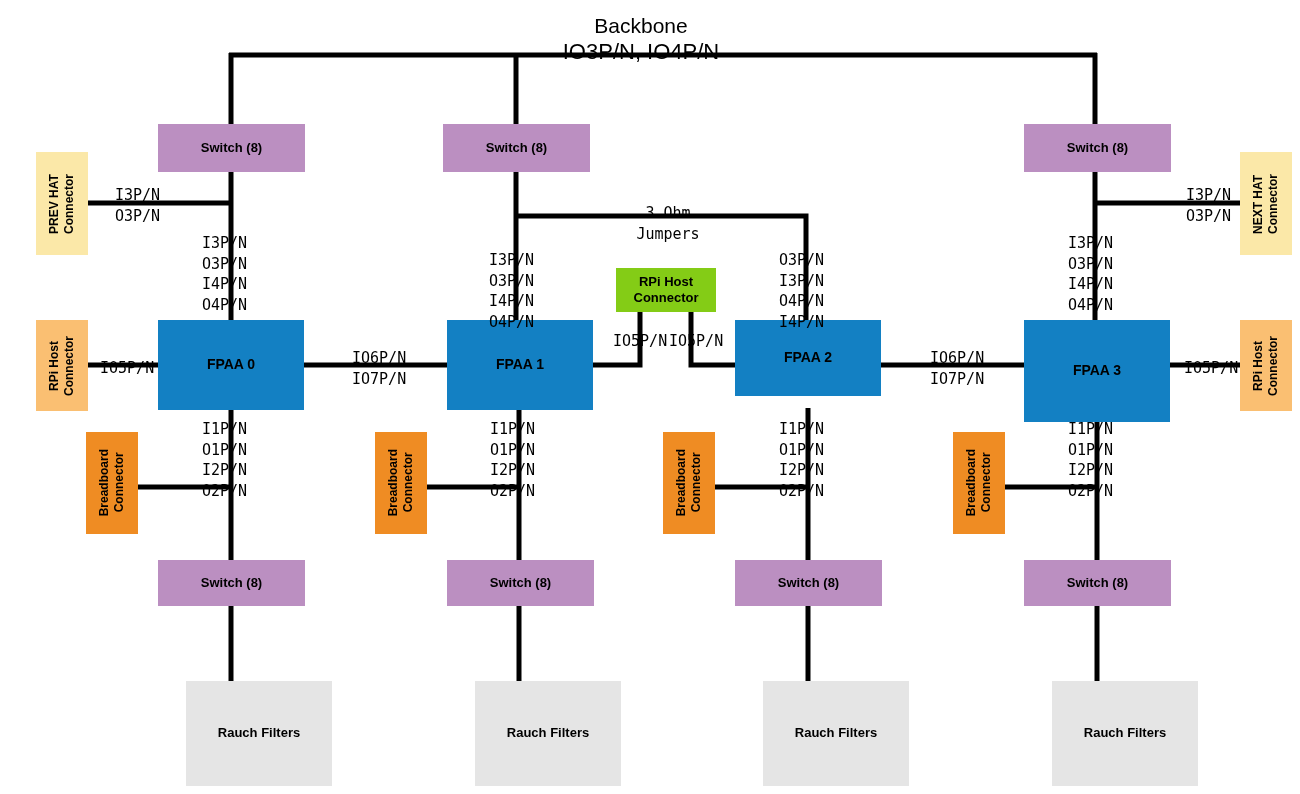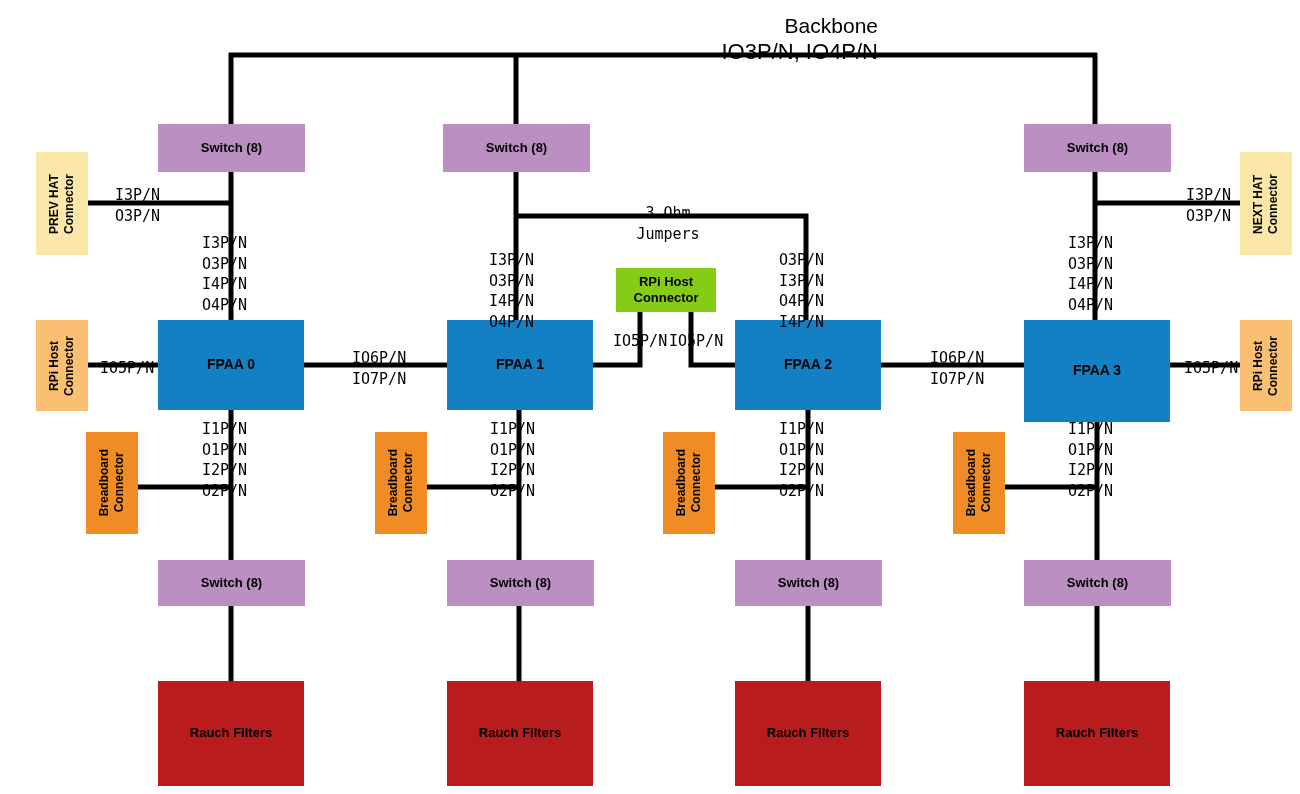--- a/index.html
+++ b/index.html
@@ -45,22 +45,23 @@
   }
   .box-switch {
     background: #bb8fc1;
     font-size: 13px;
   }
   .box-fpaa {
     background: #1380c3;
     font-size: 14px;
   }
   .box-rauch {
-    background: #b91c1c;
+    background: #e5e5e5;
     font-size: 13px;
+    margin-left: 28px;
   }
   .box-hat {
     background: #fbe8a8;
     font-size: 12px;
   }
   .box-rpi-light {
     background: #fabf72;
     font-size: 12px;
   }
   .box-breadboard {
@@ -151,21 +152,21 @@
 
     <line x1="808" y1="408" x2="808" y2="560"></line>
     <line x1="715" y1="487" x2="808" y2="487"></line>
     <line x1="808" y1="606" x2="808" y2="681"></line>
 
     <line x1="1097" y1="408" x2="1097" y2="560"></line>
     <line x1="1005" y1="487" x2="1097" y2="487"></line>
     <line x1="1097" y1="606" x2="1097" y2="681"></line>
   </svg>
 
-  <div class="title" style="left:488px; top:14px; width:390px;text-align:right;">
+  <div class="title" style="left:446px; top:14px; width:390px;">
     <span>Backbone</span>
     <span class="sub">IO3P/N, IO4P/N</span>
   </div>
 
   <div class="box box-switch" style="left:158px; top:124px; width:147px; height:48px;">
     <span>Switch (8)</span>
   </div>
   <div class="box box-switch" style="left:443px; top:124px; width:147px; height:48px;">
     <span>Switch (8)</span>
   </div>
@@ -195,21 +196,21 @@
     <span class="multi">RPi Host
 Connector</span>
   </div>
 
   <div class="box box-fpaa" style="left:158px; top:320px; width:146px; height:90px;">
     <span>FPAA 0</span>
   </div>
   <div class="box box-fpaa" style="left:447px; top:320px; width:146px; height:90px;">
     <span>FPAA 1</span>
   </div>
-  <div class="box box-fpaa" style="left:735px; top:320px; width:146px; height:90px;align-items:center;">
+  <div class="box box-fpaa" style="left:735px; top:320px; width:146px; height:76px;align-items:center;">
     <span>FPAA 2</span>
   </div>
   <div class="box box-fpaa" style="left:1024px; top:320px; width:146px; height:102px;">
     <span>FPAA 3</span>
   </div>
 
   <div class="box box-breadboard" style="left:86px; top:432px; width:52px; height:102px;">
     <span class="vert-text">Breadboard
 Connector</span>
   </div>

